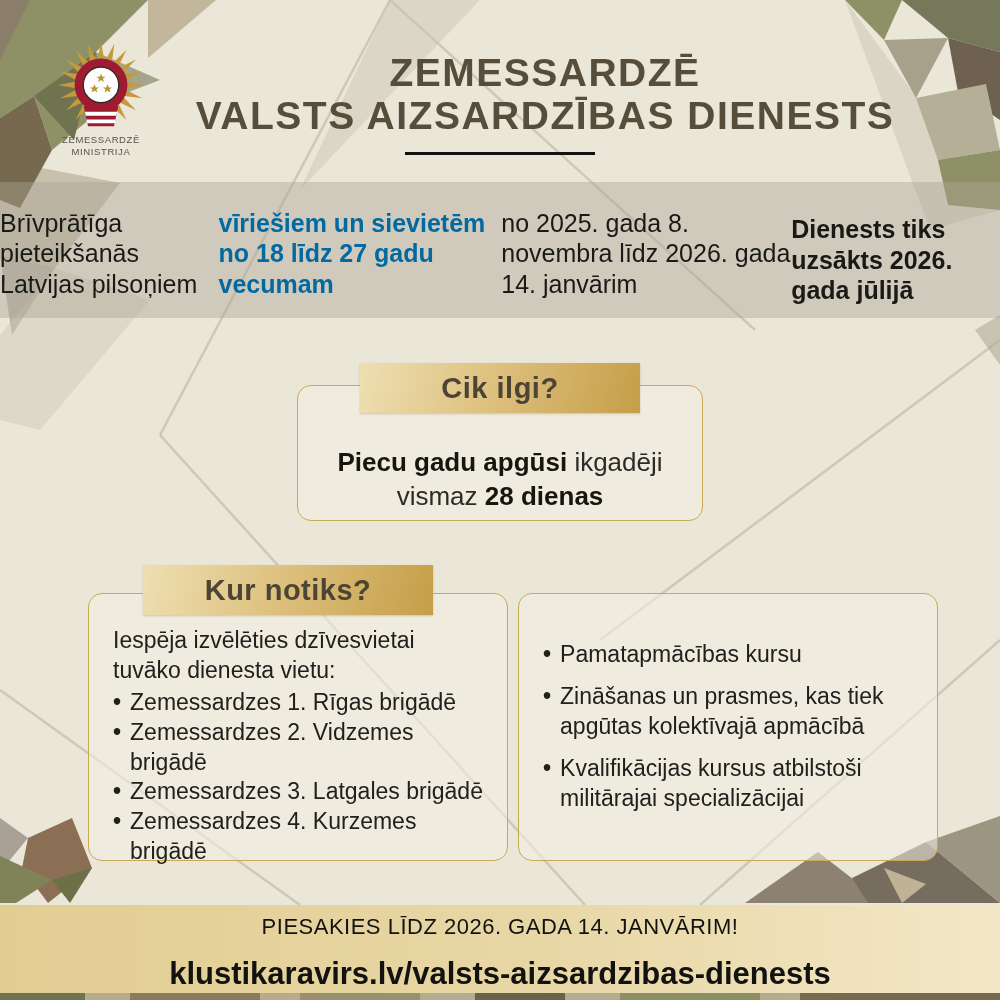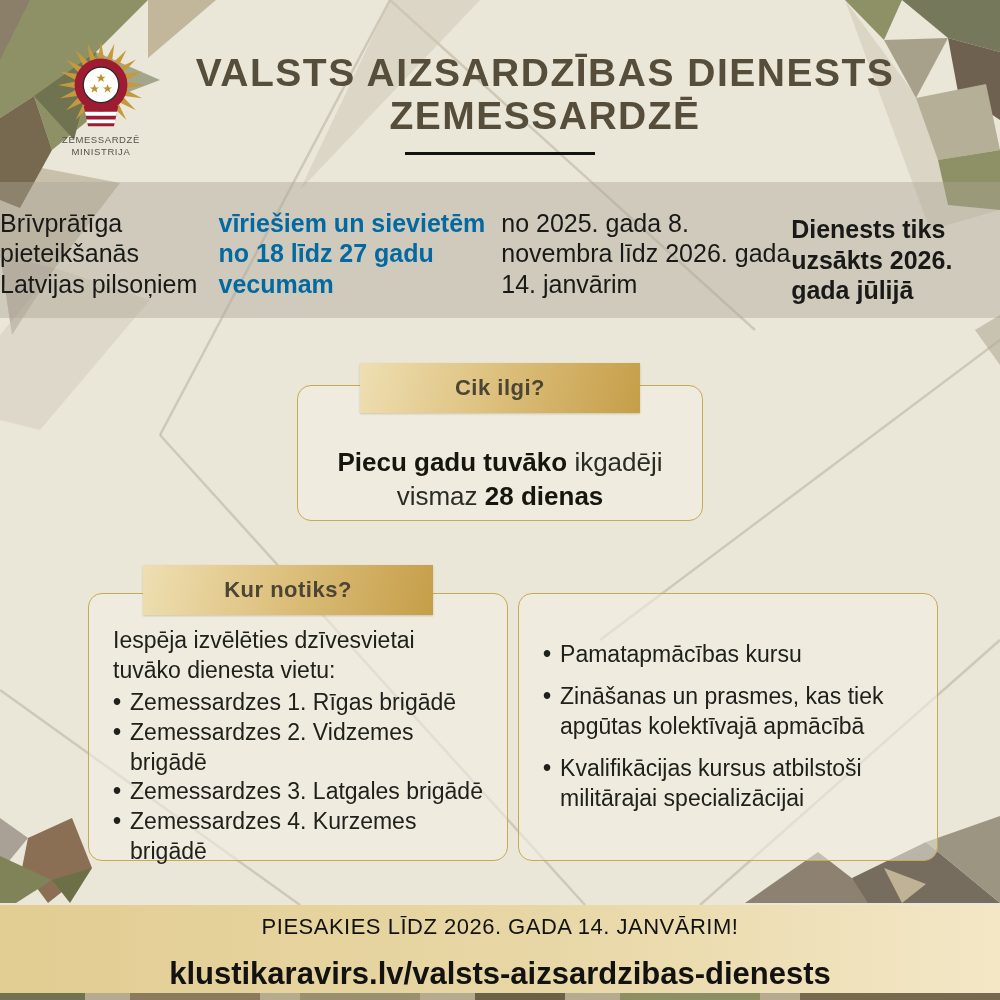--- a/index.html
+++ b/index.html
@@ -23,21 +23,21 @@
   .intro-line.gold{color:#0369a1;font-weight:700;}
   .intro-line.start{font-weight:600;margin-top:13px;}
 
   
   .card{position:absolute;border:1.5px solid #c9a955;border-radius:14px;background:rgba(243,240,230,.55);box-sizing:border-box;}
   .card-duration{left:297px;top:385px;width:406px;height:136px;}
   .card-location{left:88px;top:593px;width:420px;height:268px;}
   .card-learning{left:518px;top:593px;width:420px;height:268px;}
   .band{position:absolute;height:50px;background:linear-gradient(105deg,#eedfb2 0%,#ddc07d 48%,#c59e48 100%);
     display:flex;align-items:center;justify-content:center;box-shadow:0 1px 2px rgba(90,75,40,.25);}
-  .band-title{font-weight:800;font-size:22px;color:#4c4434;letter-spacing:.5px;}
+  .band-title{font-weight:800;font-size:29px;color:#4c4434;letter-spacing:.5px;}
   .band-duration{left:360px;top:363px;width:280px;}
   .band-location{left:143px;top:565px;width:290px;}
   .band-learning{left:583px;top:565px;width:290px;}
 
   .duration-body{padding-top:60px;text-align:center;font-size:26px;line-height:1.3;color:#2c2c27;}
   .duration-body b{color:#16160f;font-weight:800;}
 
   .card-body{padding:32px 24px 0 24px;font-size:23px;line-height:1.3;color:#20201c;}
   .card-body.learning{padding-top:44px;}
   .bullets{margin-top:2px;}
@@ -150,35 +150,35 @@
           <use href="#star" transform="translate(56.8 54) scale(0.95)"></use>
         </g>
       </svg>
       <div class="logo-text">
         <div>ZEMESSARDZĒ</div>
         <div>MINISTRIJA</div>
       </div>
     </div>
 
     <div class="title-wrap">
+      <div class="title">ZEMESSARDZĒ</div>
       <div class="title">VALSTS AIZSARDZĪBAS DIENESTS</div>
-      <div class="title">ZEMESSARDZĒ</div>
     </div>
     <div class="title-divider"></div>
 
     <div class="intro-band">
       <div class="intro-line">Brīvprātīga pieteikšanās Latvijas pilsoņiem</div>
       <div class="intro-line gold">vīriešiem un sievietēm no 18 līdz 27 gadu vecumam</div>
       <div class="intro-line">no 2025. gada 8. novembra līdz 2026. gada 14. janvārim</div>
       <div class="intro-line start">Dienests tiks uzsākts 2026. gada jūlijā</div>
     </div>
 
     <div class="card card-duration">
       <div class="duration-body">
-        <b>Piecu gadu tuvāko</b><span> ikgadēji</span><br>
+        <b>Piecu gadu apgūsi</b><span> ikgadēji</span><br>
         <span>vismaz </span><b>28 dienas</b>
       </div>
     </div>
     <div class="band band-duration">
       <span class="band-title">Cik ilgi?</span>
     </div>
 
     <div class="card card-location">
       <div class="card-body">
         <div>Iespēja izvēlēties dzīvesvietai tuvāko dienesta vietu:</div>

